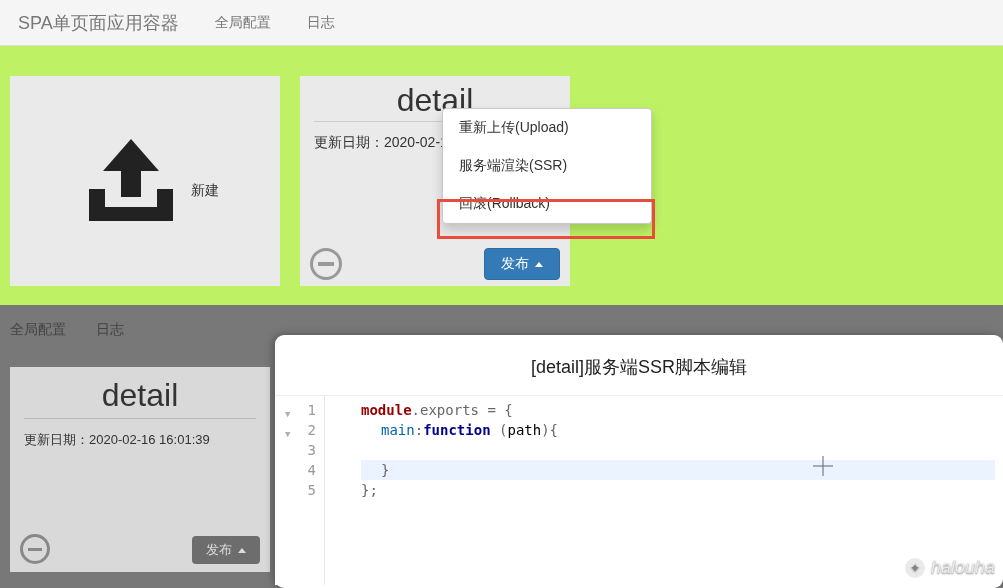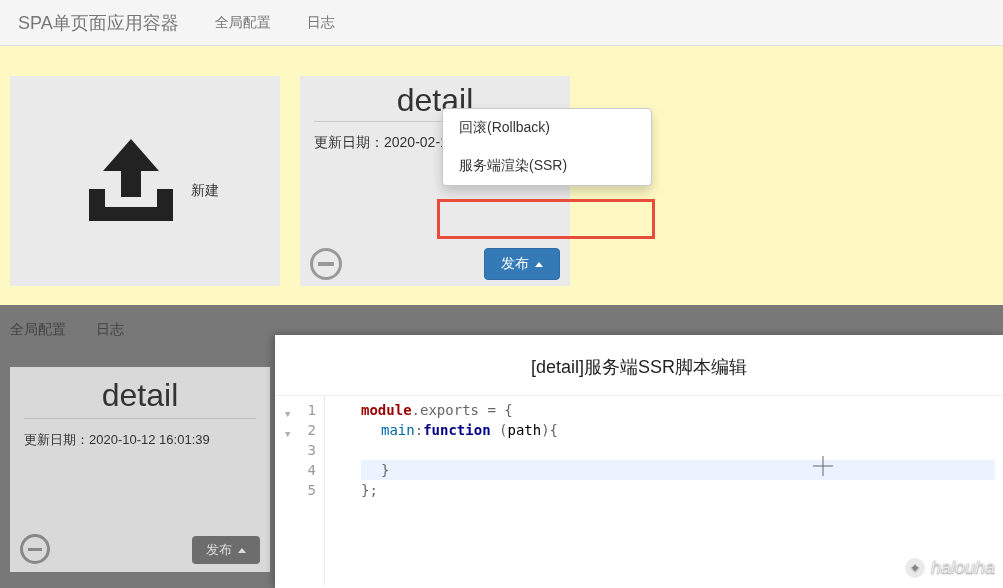--- a/index.html
+++ b/index.html
@@ -1,20 +1,20 @@
 <!DOCTYPE html>
 <html><head>
 <meta charset="utf-8">
 <style>
   * { box-sizing: border-box; }
   html,body { margin:0; padding:0; font-family: "Microsoft YaHei", Arial, sans-serif; font-size:14px; color:#333; }
   body { width:1003px; height:588px; background:#fff; }
 
   
-  .top { width:1003px; height:305px; background:#fef9c3; }
+  .top { width:1003px; height:305px; background:#bef264; }
   .nav { display:flex; align-items:stretch; height:46px; background:#f5f5f5; border-bottom:1px solid #ddd; }
   .brand { display:flex; align-items:center; padding:0 18px; color:#777; font-size:18px; }
   .nav-item { display:flex; align-items:center; padding:0 18px; color:#777; cursor:pointer; font-size:14px; }
   .nav-item.active { background:#e7e7e7; color:#555; }
 
   .cards { display:flex; gap:20px; padding:30px 10px 10px 10px; }
   .card { width:270px; height:210px; background:#eaeaea; position:relative; }
   .card-upload { display:flex; flex-direction:row; align-items:center; justify-content:center; }
   .upload-icon { width:120px; height:105px; display:flex; align-items:center; justify-content:center; }
   .upload-label { margin-top:20px; font-size:14px; color:#333; }
@@ -39,21 +39,21 @@
   .dim-content { position:absolute; left:0; top:0; width:275px; padding-top:16px; }
   .dim-tabs { display:flex; gap:30px; padding:0 10px 14px 10px; color:#444; font-size:14px; }
   .dim-card { margin:14px 0 0 10px; width:260px; height:205px; background:#d9d9d9; position:relative; }
   .dim-card .card-title { font-size:32px; text-align:center; padding:10px 0 4px 0; color:#333; }
   .dim-card .card-hr { background:#bbb; }
   .dim-card .card-date { padding:12px 14px; font-size:13px; }
   .dim-publish { position:absolute; bottom:8px; right:10px; background:#6d6d6d; color:#ddd; padding:5px 14px; border-radius:4px; display:flex; align-items:center; gap:6px; font-size:13px; }
   .dim-minus { position:absolute; bottom:8px; left:10px; width:30px; height:30px; border:3px solid #888; border-radius:50%; display:flex; align-items:center; justify-content:center; color:#888; }
 
   
-  .editor { position:absolute; left:275px; top:30px; right:0; bottom:0; background:#fff; z-index:10; box-shadow:-2px 0 8px rgba(0,0,0,0.3); }
+  .editor { position:absolute; left:275px; top:30px; right:0; bottom:0; background:#fff; z-index:10; box-shadow:-2px 0 8px rgba(0,0,0,0.3);border-radius:9px; }
   .editor-title { text-align:center; padding:20px 0 16px 0; font-size:18px; color:#222; border-bottom:1px solid #eee; }
   .editor-body { display:flex; font-family: Consolas, monospace; font-size:14px; height:calc(100% - 64px); }
   .gutter { width:50px; background:#fff; border-right:1px solid #e8e8e8; color:#9a9a9a; text-align:right; padding:4px 8px 4px 4px; user-select:none; }
   .gutter .ln { height:20px; line-height:20px; position:relative; }
   .fold { position:absolute; left:6px; top:4px; color:#b0b0b0; font-size:9px; }
   .code { flex:1; padding:4px 8px; position:relative;margin-left:28px; }
   .code .line { height:20px; line-height:20px; white-space:pre; }
   .code .hl { background:#eaf3ff; }
   .kw { color:#900; font-weight:bold; }
   .kw2 { color:#008; font-weight:bold; }
@@ -103,39 +103,40 @@
         </div>
         <div class="publish-btn">
           <span>发布</span>
           <span class="caret-up"></span>
         </div>
       </div>
     </div>
   </div>
 
   <div class="dropdown">
+    <div class="dd-item">重新上传(Upload)</div>
+    <div class="dd-item">服务端渲染(SSR)</div>
     <div class="dd-item">回滚(Rollback)</div>
-    <div class="dd-item">服务端渲染(SSR)</div>
   </div>
   <div class="ssr-highlight"></div>
 </div>
 
 <div class="bottom">
   <div class="dim-layer"></div>
 
   <div class="dim-content">
     <div class="dim-tabs">
       <span>全局配置</span>
       <span>日志</span>
     </div>
     <div class="dim-card">
       <div class="card-title">detail</div>
       <div class="card-hr"></div>
       <div class="card-date">
-        <span>更新日期：</span><span>2020-10-12 16:01:39</span>
+        <span>更新日期：</span><span>2020-02-16 16:01:39</span>
       </div>
       <div class="dim-minus">
         <svg width="14" height="3">
             <rect width="14" height="3" fill="#888"></rect>
           </svg>
       </div>
       <div class="dim-publish">
         <span>发布</span>
         <span class="caret-up" style="border-bottom-color:#ddd"></span>
       </div>

